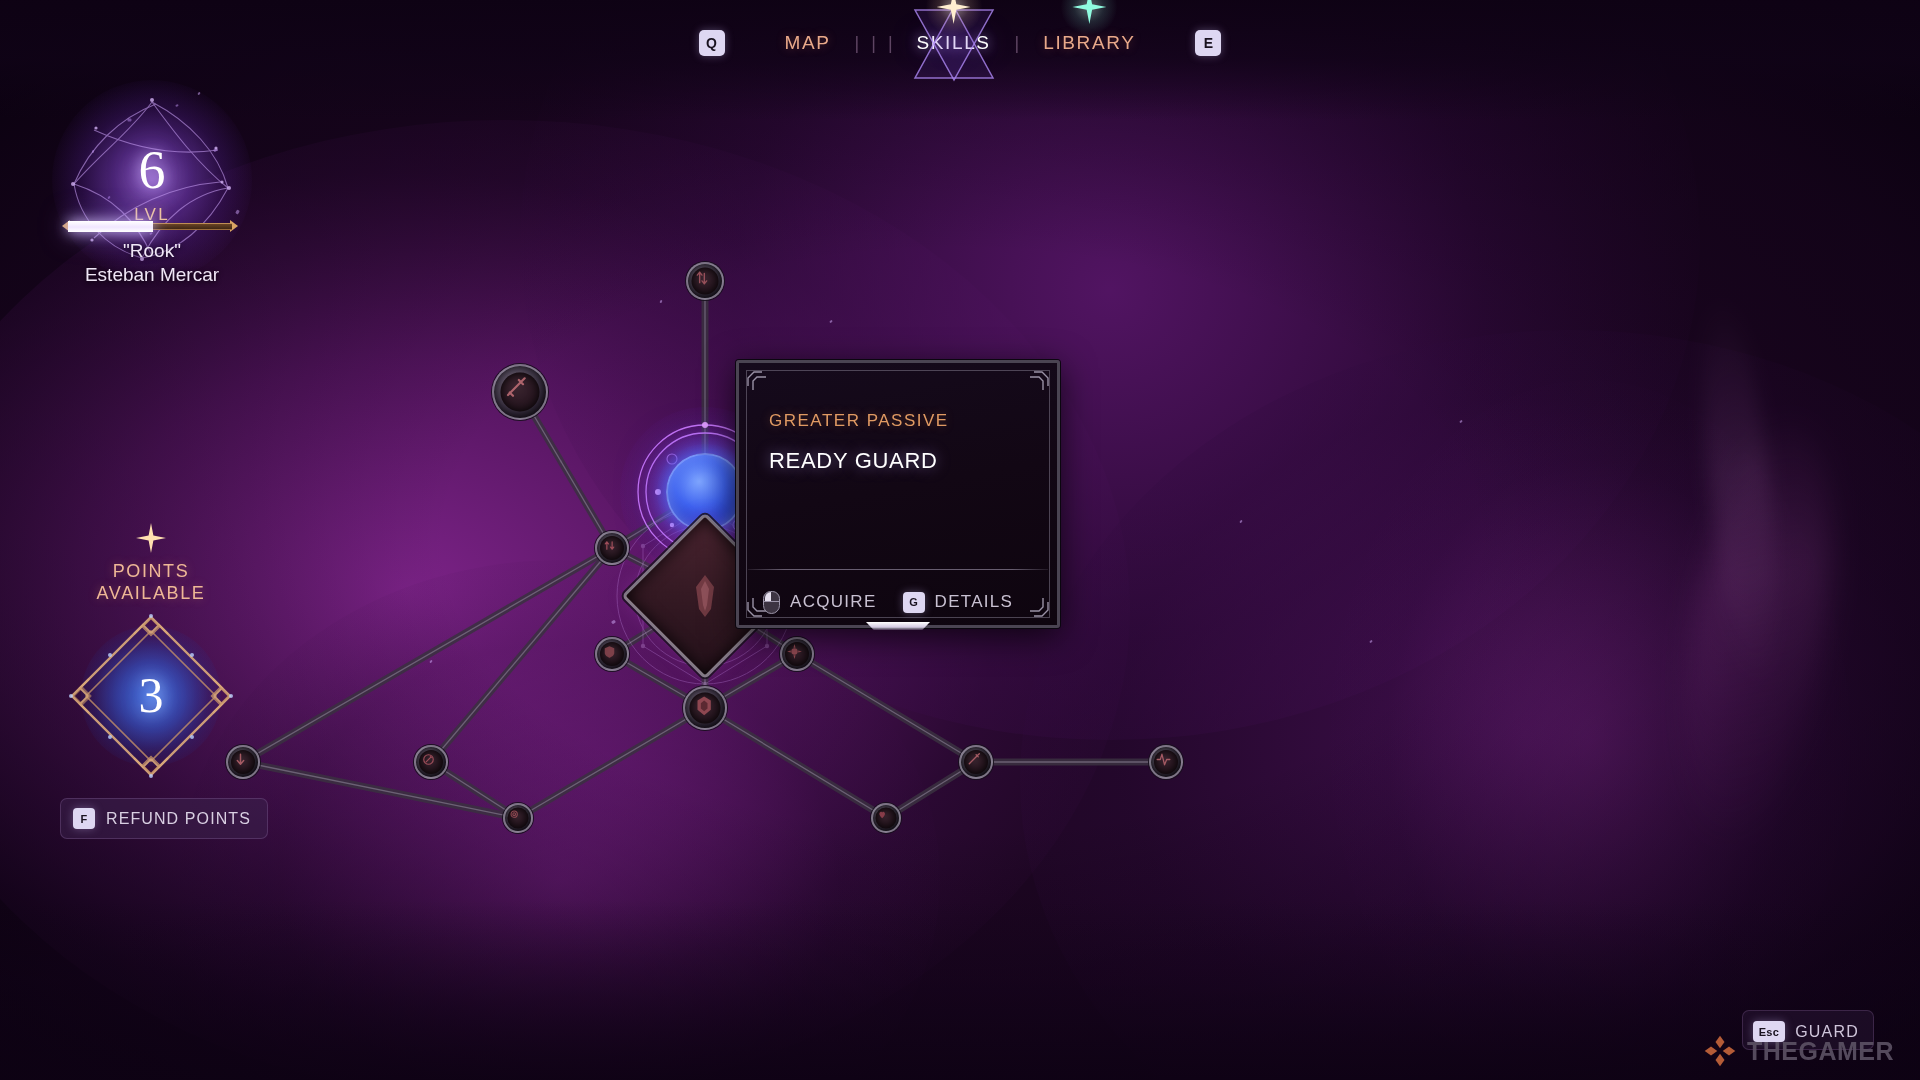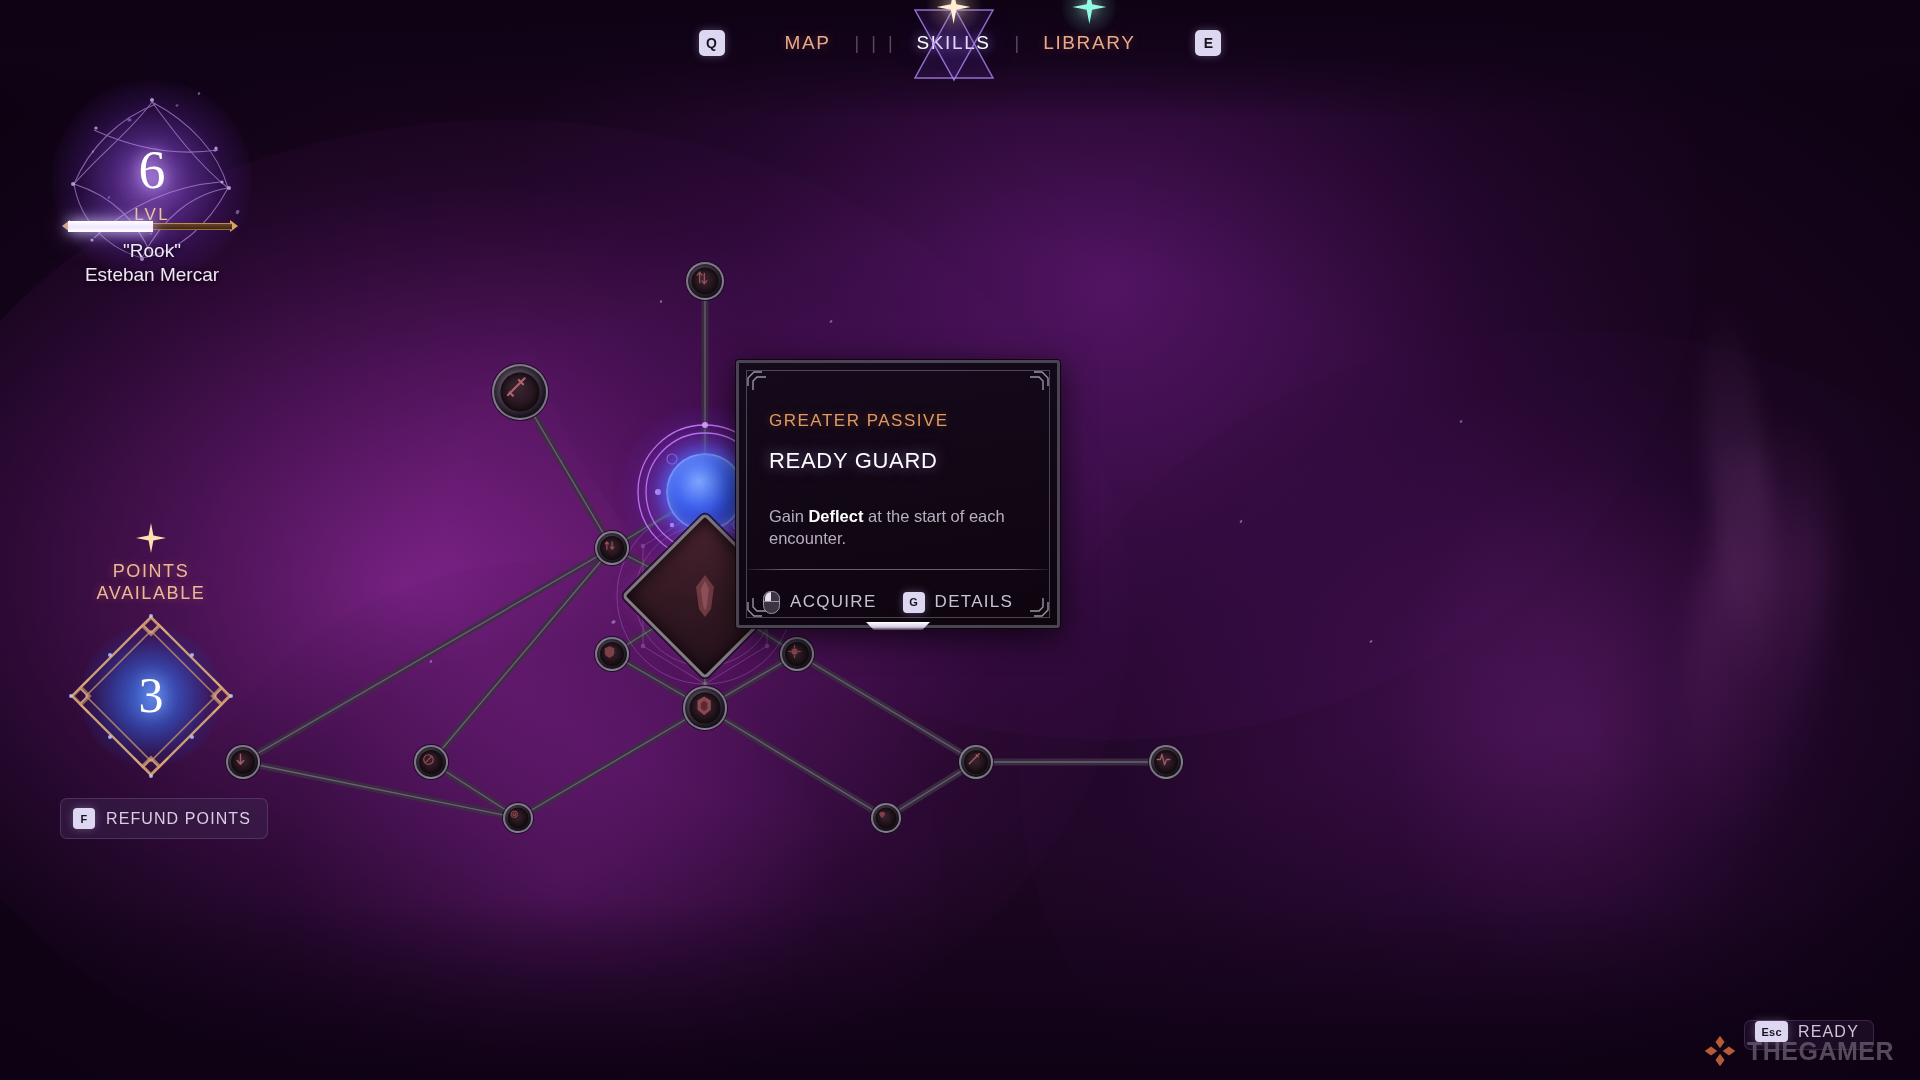--- a/index.html
+++ b/index.html
@@ -301,21 +301,21 @@
     width:64px; height:8px;
     background:linear-gradient(180deg,#ffffff 0%, #d6cde4 60%, rgba(180,170,200,0) 100%);
     clip-path:polygon(0 0,100% 0,88% 100%,12% 100%);
     filter:drop-shadow(0 0 6px rgba(230,220,255,.6));
   }
 
   
   .back-btn {
     position:absolute; right:46px; bottom:30px;
     display:flex; align-items:center; gap:10px;
-    padding:0 14px 7px 10px;
+    padding:10px 14px 7px 10px;
     background:rgba(52,30,66,.36);
     border:1px solid rgba(150,112,172,.26);
     border-radius:7px; z-index:55; cursor:pointer;
   }
   .back-btn .lbl { font-size:16px; letter-spacing:1.2px; color:#cfc5da; }
   .watermark {
     position:absolute; right:26px; bottom:11px;
     display:flex; align-items:center; gap:9px; z-index:56; opacity:.92;
   }
   .watermark .wm-text {
@@ -714,23 +714,20 @@
           <g fill="none" stroke="#9a92a6" stroke-width="1.4">
         <path d="M2 16 L2 8 L8 2 L16 2"></path>
             <path d="M7 20 L7 11 L11 7 L20 7"></path>
       </g>
         </svg>
     </div>
 
     <div class="tt-body">
       <div class="tt-kicker">GREATER PASSIVE</div>
       <div class="tt-title">READY GUARD</div>
-      <div class="tt-desc">
-        <span>Gain </span><b>Deflect</b><span> at the start of each encounter.</span>
-      </div>
     </div>
 
     <div class="tt-divider"></div>
 
     <div class="tt-actions">
       <div class="tt-act">
         <span class="mouse-icon">
           <span class="shell"></span>
             <span class="lmb"></span>
             <span class="seam"></span>
@@ -741,21 +738,21 @@
         <span class="keycap small">G</span>
         <span class="txt">DETAILS</span>
       </div>
     </div>
 
     <div class="tt-caret"></div>
   </div>
 
   <div class="back-btn">
     <span class="keycap small">Esc</span>
-    <span class="lbl">READY</span>
+    <span class="lbl">GUARD</span>
   </div>
 
   <div class="watermark">
     <svg class="wm-mark" viewBox="0 0 40 40">
       <g fill="#c2643a">
         <path d="M20 3 L25 10 L20 17 L15 10 Z"></path>
         <path d="M20 23 L25 30 L20 37 L15 30 Z"></path>
         <path d="M3 20 L10 15 L17 20 L10 25 Z"></path>
         <path d="M23 20 L30 15 L37 20 L30 25 Z"></path>
       </g>

